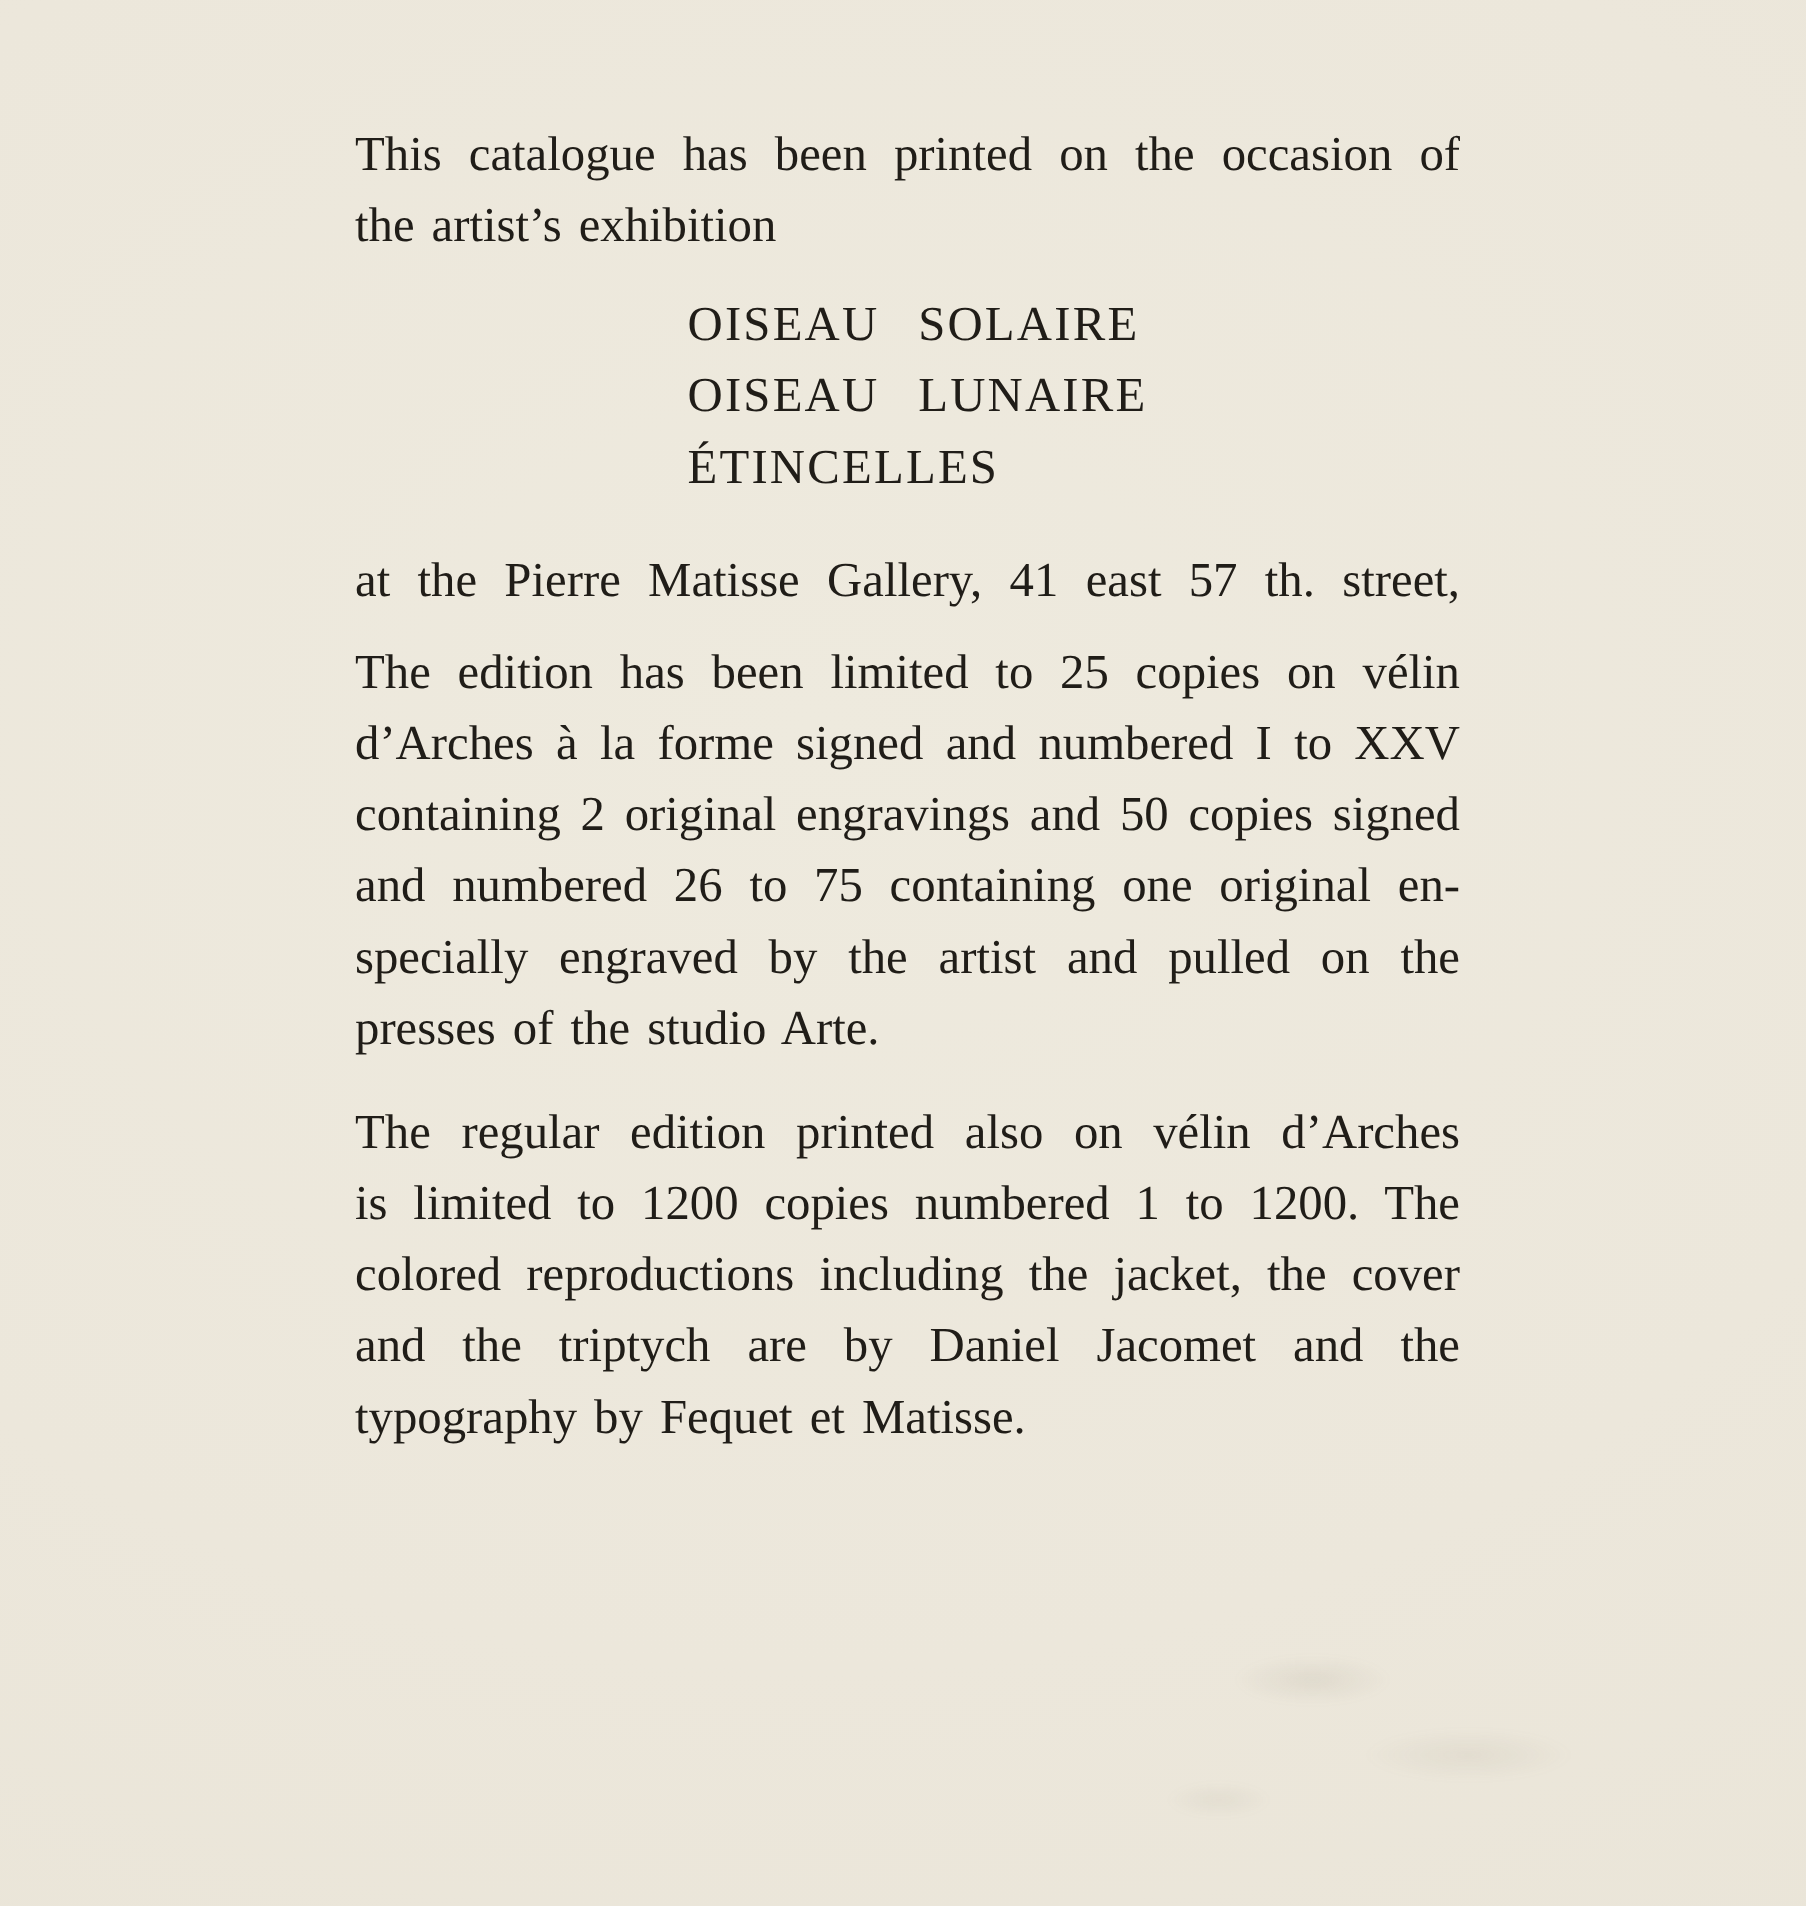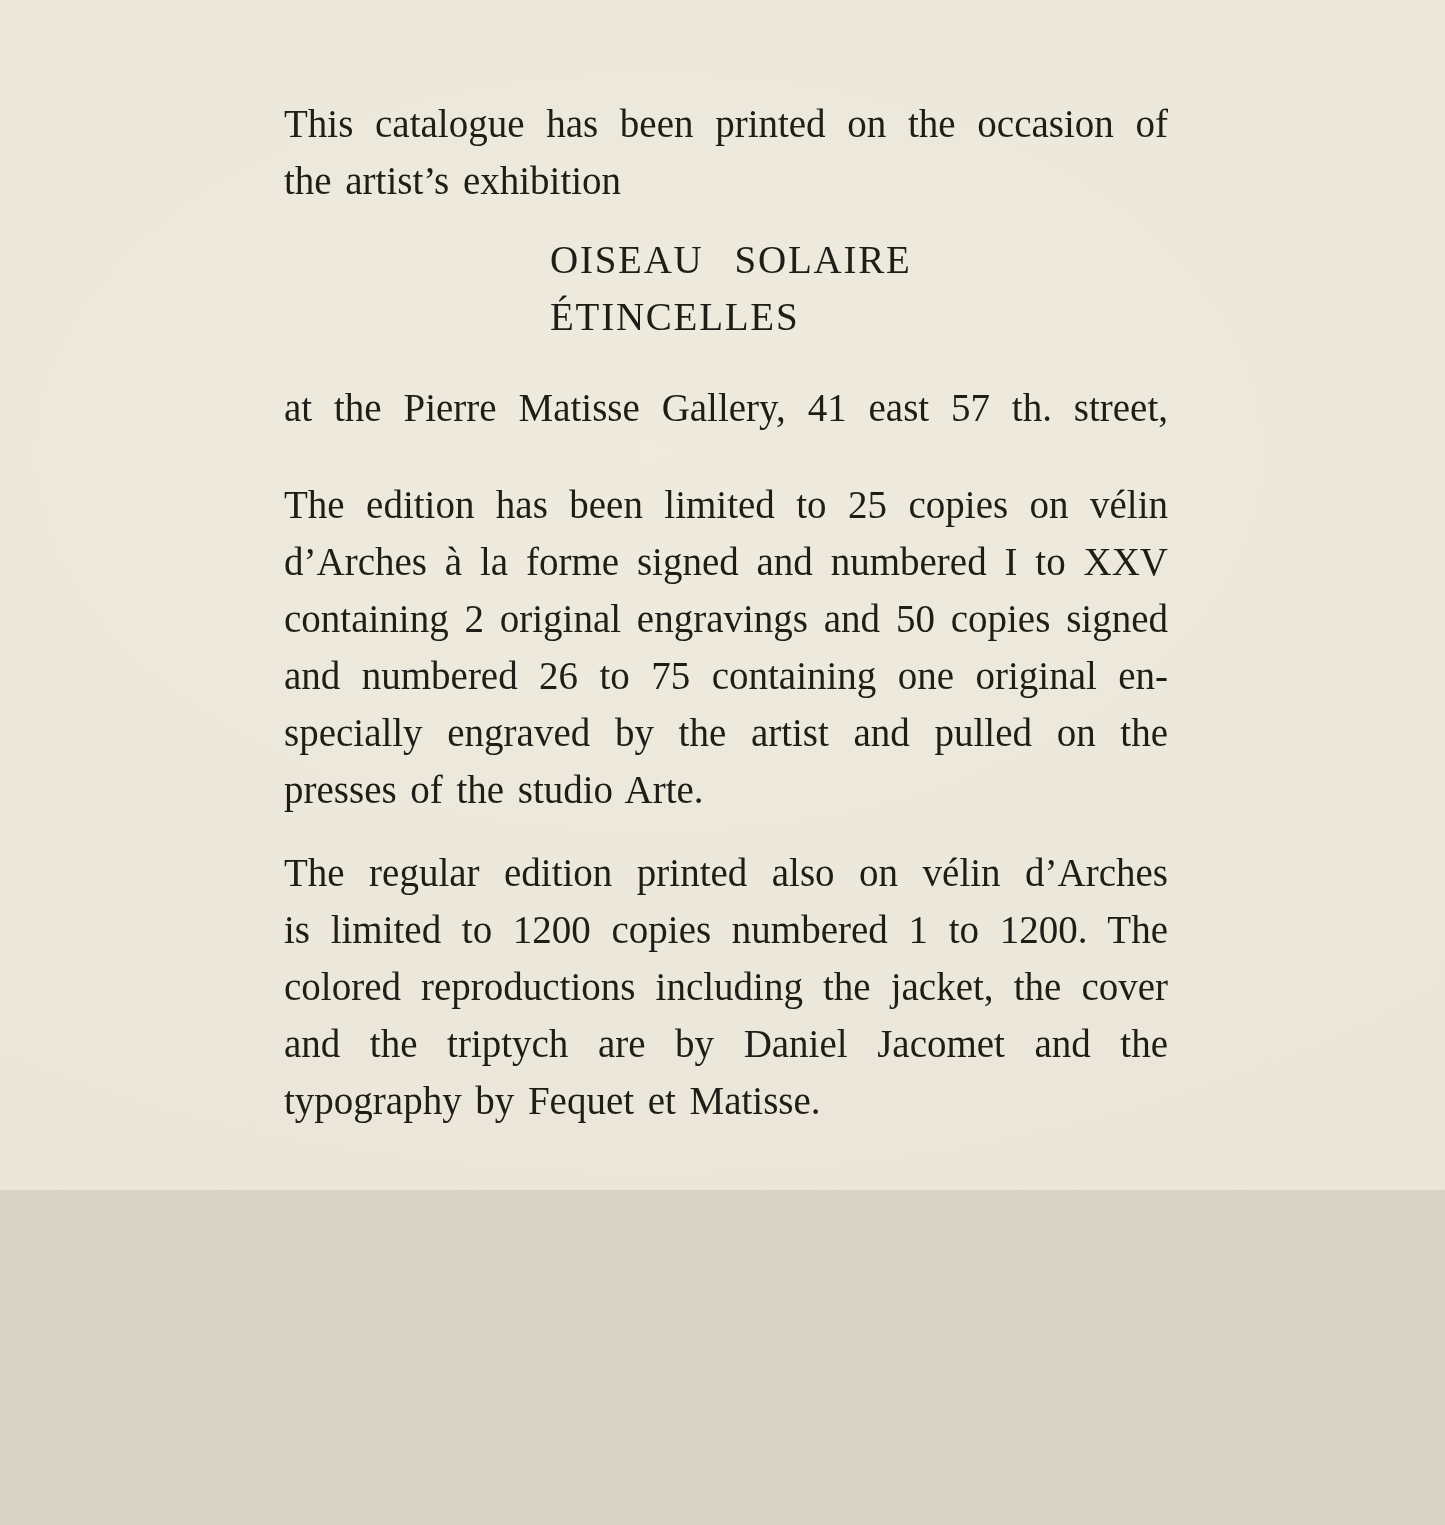--- a/index.html
+++ b/index.html
@@ -1,20 +1,20 @@
 <!DOCTYPE html>
 <html><head>
 <meta charset="utf-8">
 <style>
   html, body { margin: 0; padding: 0; background: #d8d3c7; }
 
   .page {
     position: relative;
     width: 1445px;
-    height: 1190px;
+    height: 1525px;
     margin: 0 auto;
     overflow: hidden;
     background:
       radial-gradient(ellipse 120% 90% at 45% 38%, #eeeade 0%, #ece7db 55%, #e9e4d7 100%);
     color: #201d18;
     font-family: "Liberation Serif", "DejaVu Serif", serif;
   }
 
   
   .showthrough {
@@ -46,21 +46,21 @@
   }
 
   
   .just {
     text-align: justify;
     text-align-last: justify;
   }
 
   .para { margin: 0 0 24px 0; }
   .para.p1 { margin-bottom: 22px; }
-  .para.p2 { margin-bottom: 40px; }
+  .para.p2 { margin-bottom: 16px; }
   .para.p3 { margin-bottom: 26px; margin-top: 16px; }
   .para.p4 { margin-bottom: 0; }
 
   .titles {
     margin: 0 0 34px 266px;
   }
   .titles .line {
     letter-spacing: 0.045em;
     word-spacing: 0.5em;
     font-family: Liberation Serif, serif;
@@ -75,20 +75,21 @@
 
   <div class="text-block">
 
     <div class="para p1">
       <div class="line just">This catalogue has been printed on the occasion of</div>
       <div class="line">the artist’s exhibition</div>
     </div>
 
     <div class="titles">
       <div class="line">OISEAU SOLAIRE</div>
+      <div class="line">OISEAU LUNAIRE</div>
       <div class="line">ÉTINCELLES</div>
     </div>
 
     <div class="para p2">
       <div class="line just">at the Pierre Matisse Gallery, 41 east 57 th. street,</div>
     </div>
 
     <div class="para p3">
       <div class="line just">The edition has been limited to 25 copies on vélin</div>
       <div class="line just">d’Arches à la forme signed and numbered I to XXV</div>

